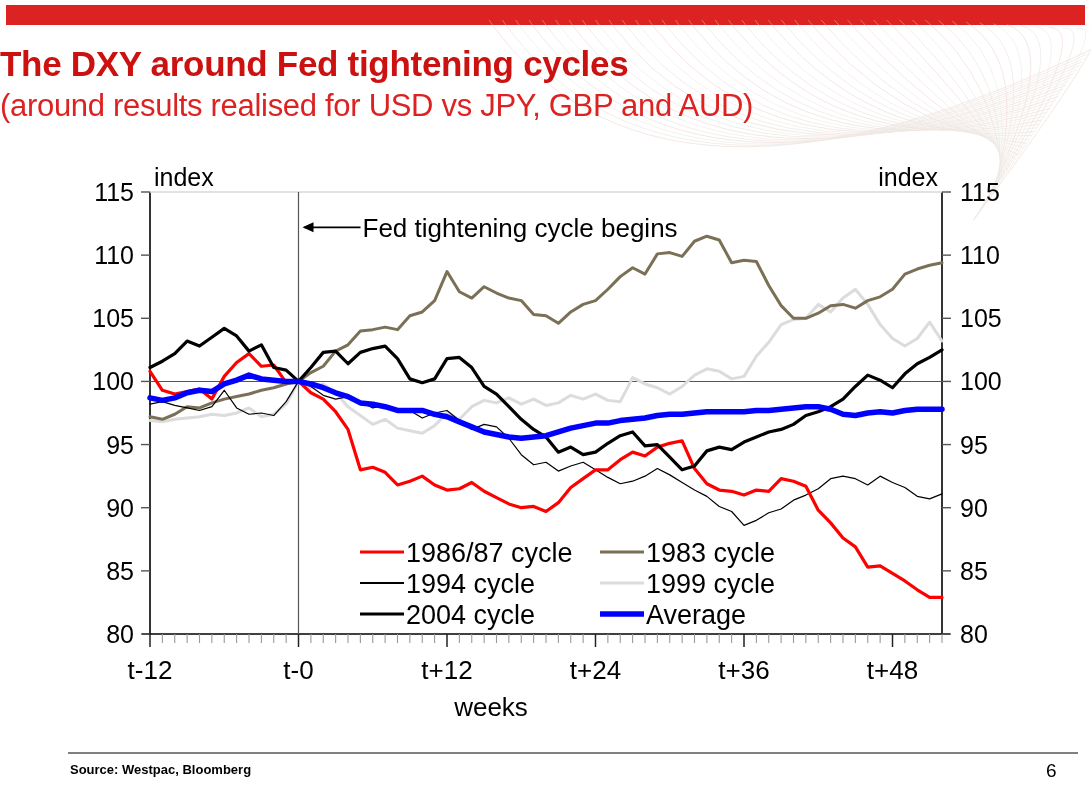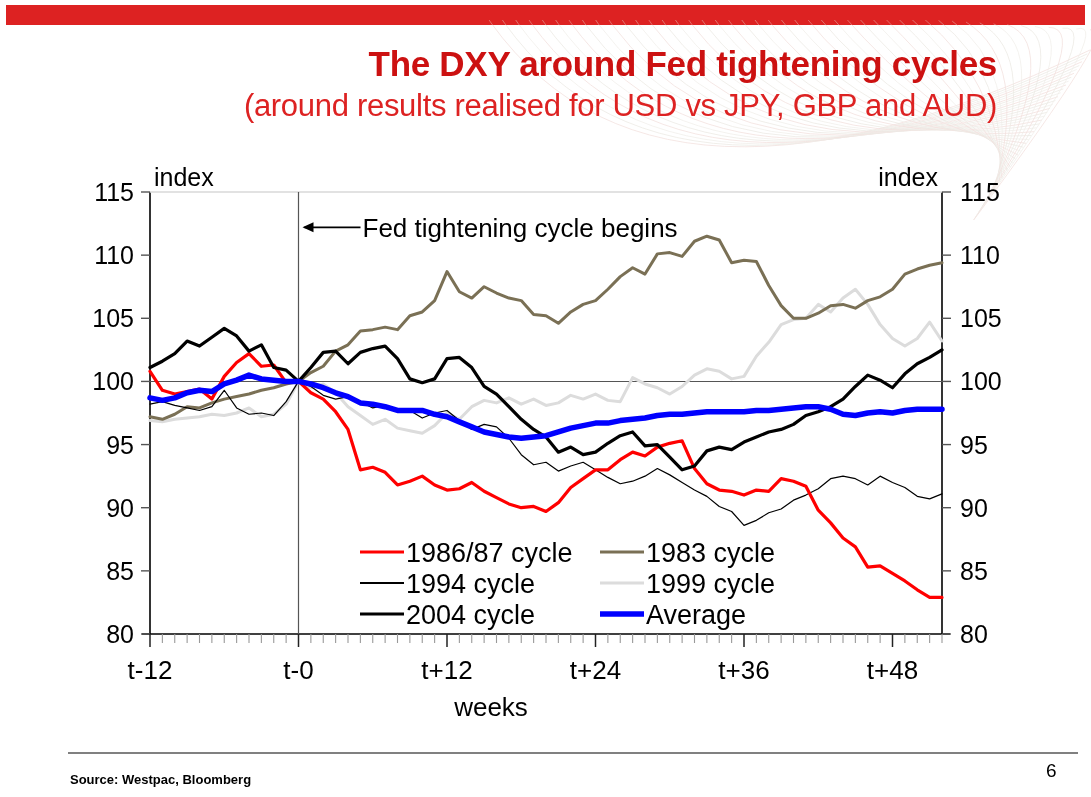--- a/index.html
+++ b/index.html
@@ -10,42 +10,41 @@
   }
   .top-banner{
     position:absolute;left:6px;top:5px;width:1079px;height:20px;
     background:#dd2222;
   }
   .watermark{
     position:absolute;left:430px;top:20px;width:661px;height:200px;
     overflow:hidden;pointer-events:none;opacity:.55;
   }
   .title-block{
-    position:absolute;left:0;top:42px;width:997px;text-align:right;
+    position:absolute;left:0;top:42px;width:997px;text-align:left;
   }
   .title-main{
     font-size:35px;font-weight:bold;color:#cc1111;line-height:44px;
     letter-spacing:-.3px;
   }
   .title-sub{
     font-size:31px;font-weight:normal;color:#dd2222;line-height:40px;
     letter-spacing:-.3px;
   }
   .chart-wrap{
     position:absolute;left:0;top:150px;width:1091px;height:590px;
   }
   .chart-svg{display:block;}
   .footer-rule{
     position:absolute;left:68px;top:752px;width:1010px;height:2px;
     background:#808080;
   }
   .src-text{
     position:absolute;left:70px;top:762px;font-size:13px;font-weight:bold;
     color:#000;
-    margin-top:10px;
   }
   .page-num{
     position:absolute;left:1046px;top:760px;font-size:19px;color:#000;
   }
   text{font-family:"Liberation Sans", sans-serif;}
 </style>
 </head>
 <body>
 
 <div class="top-banner"></div>

